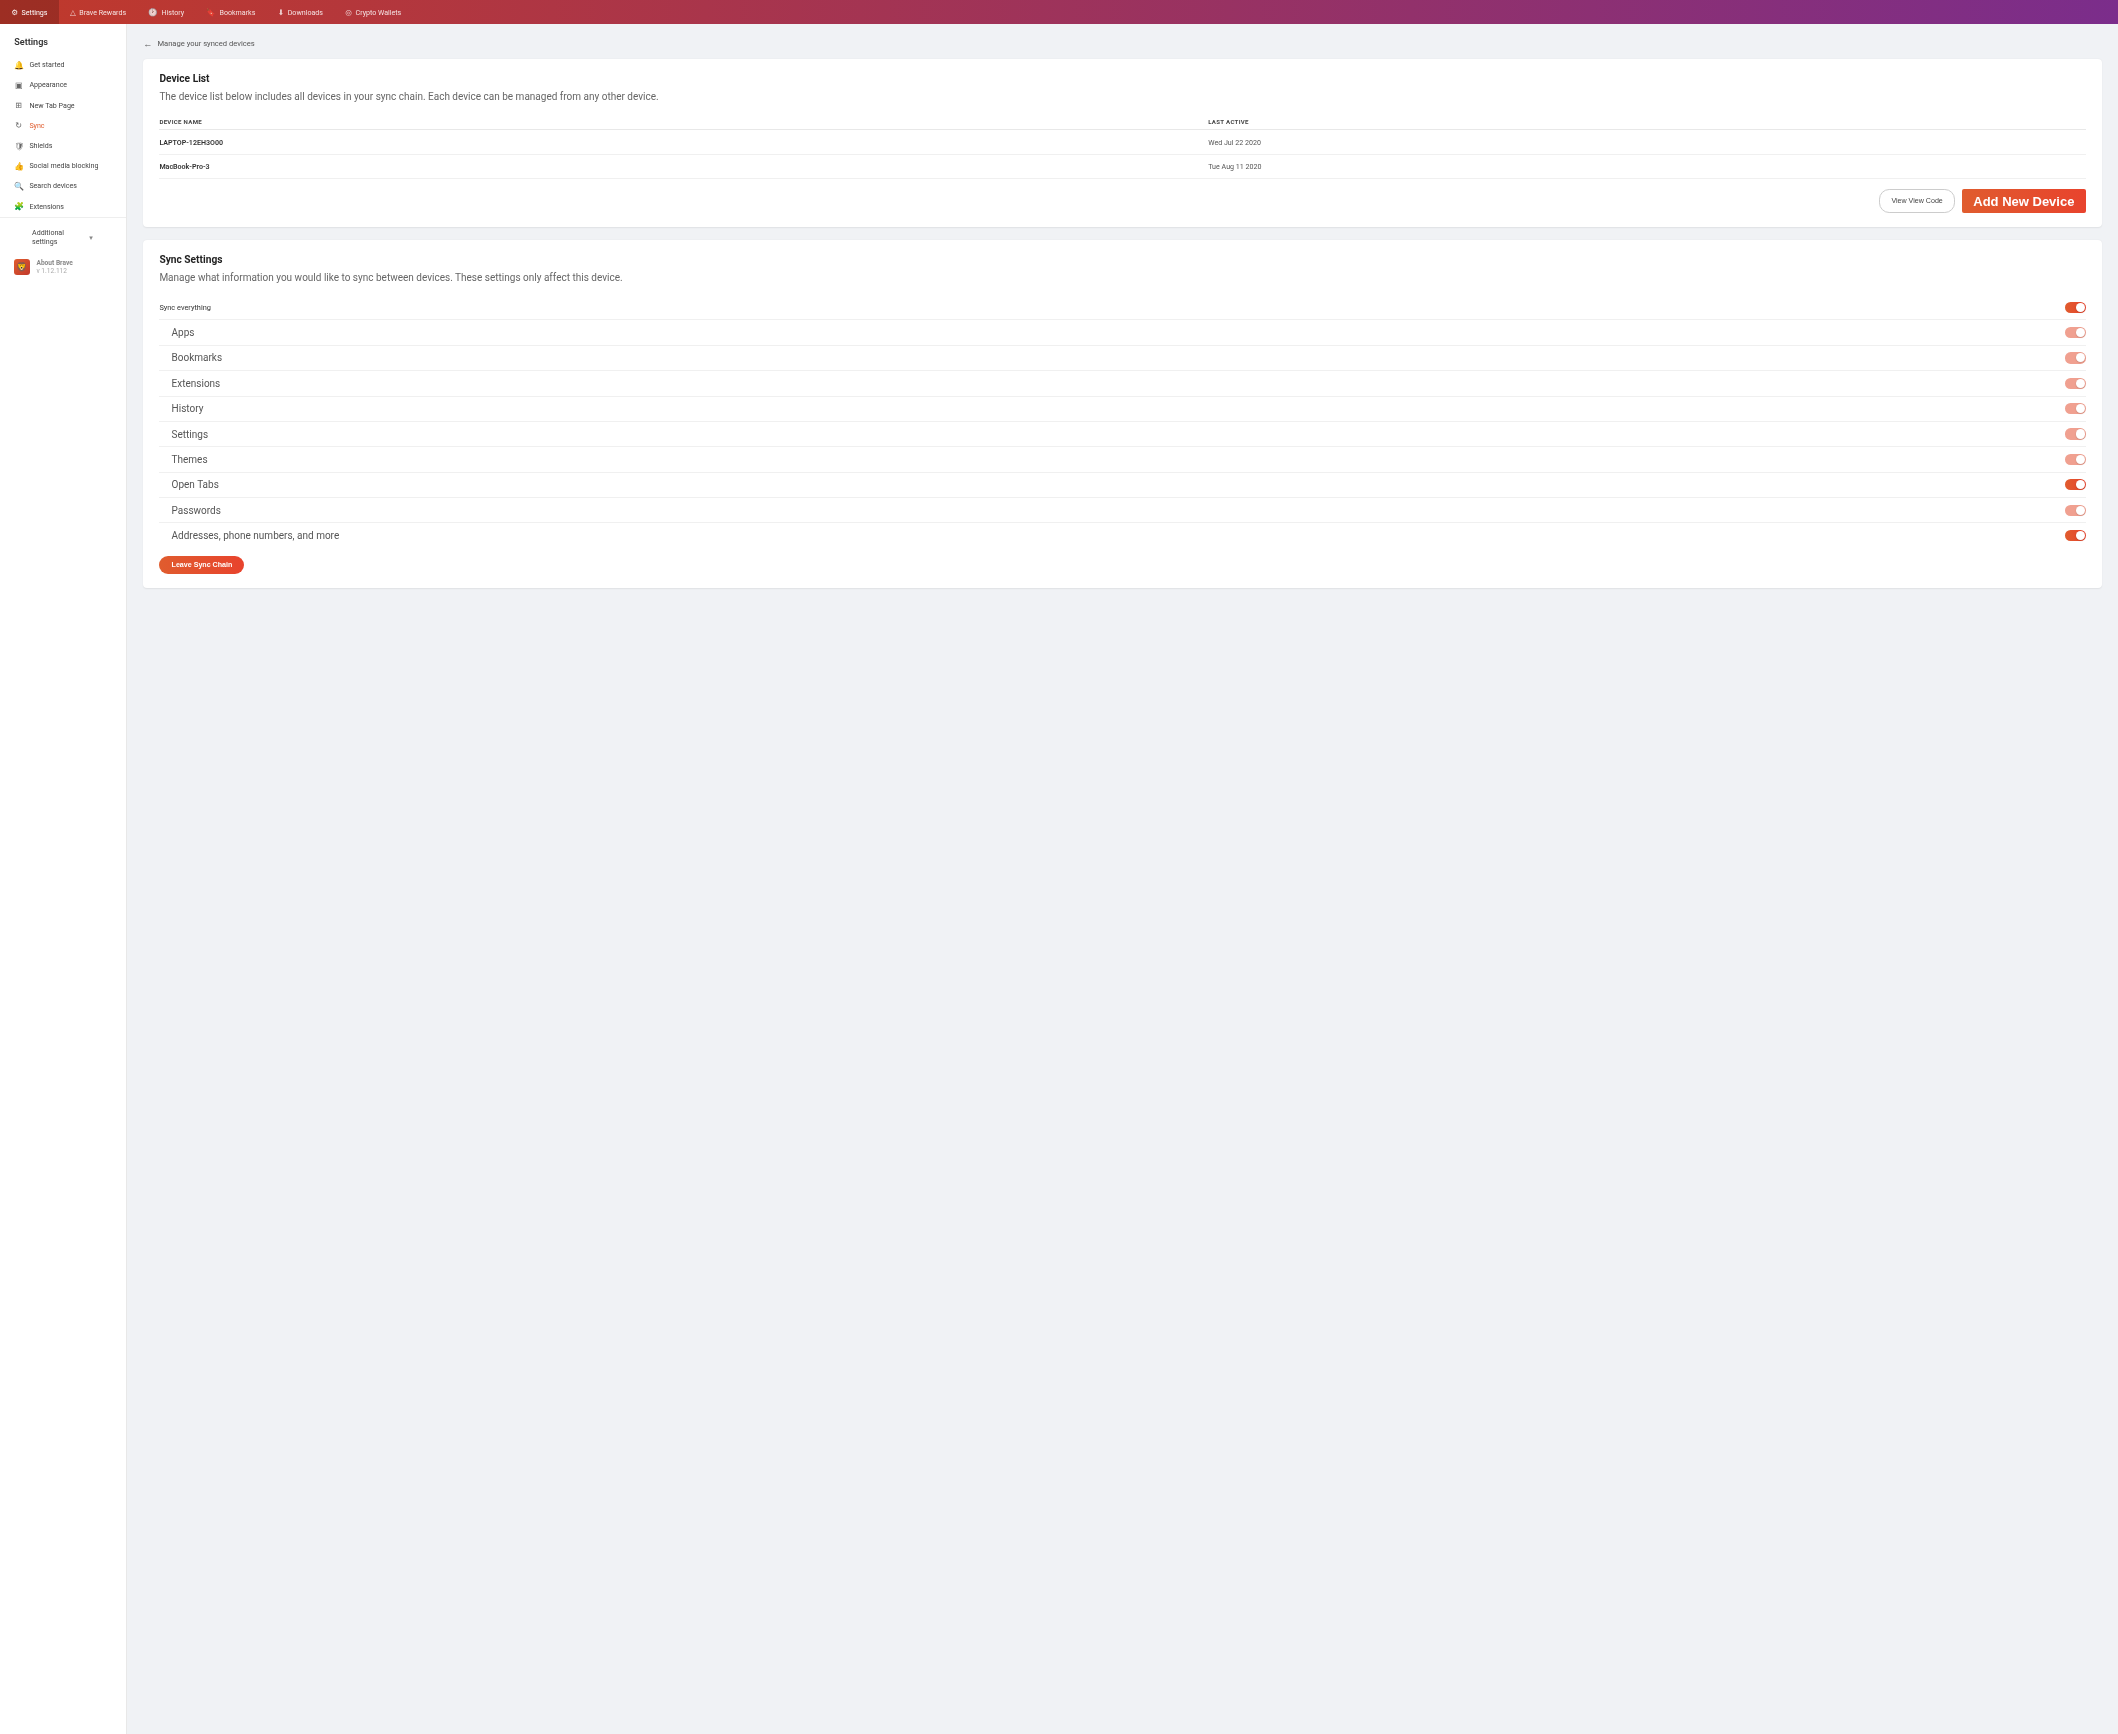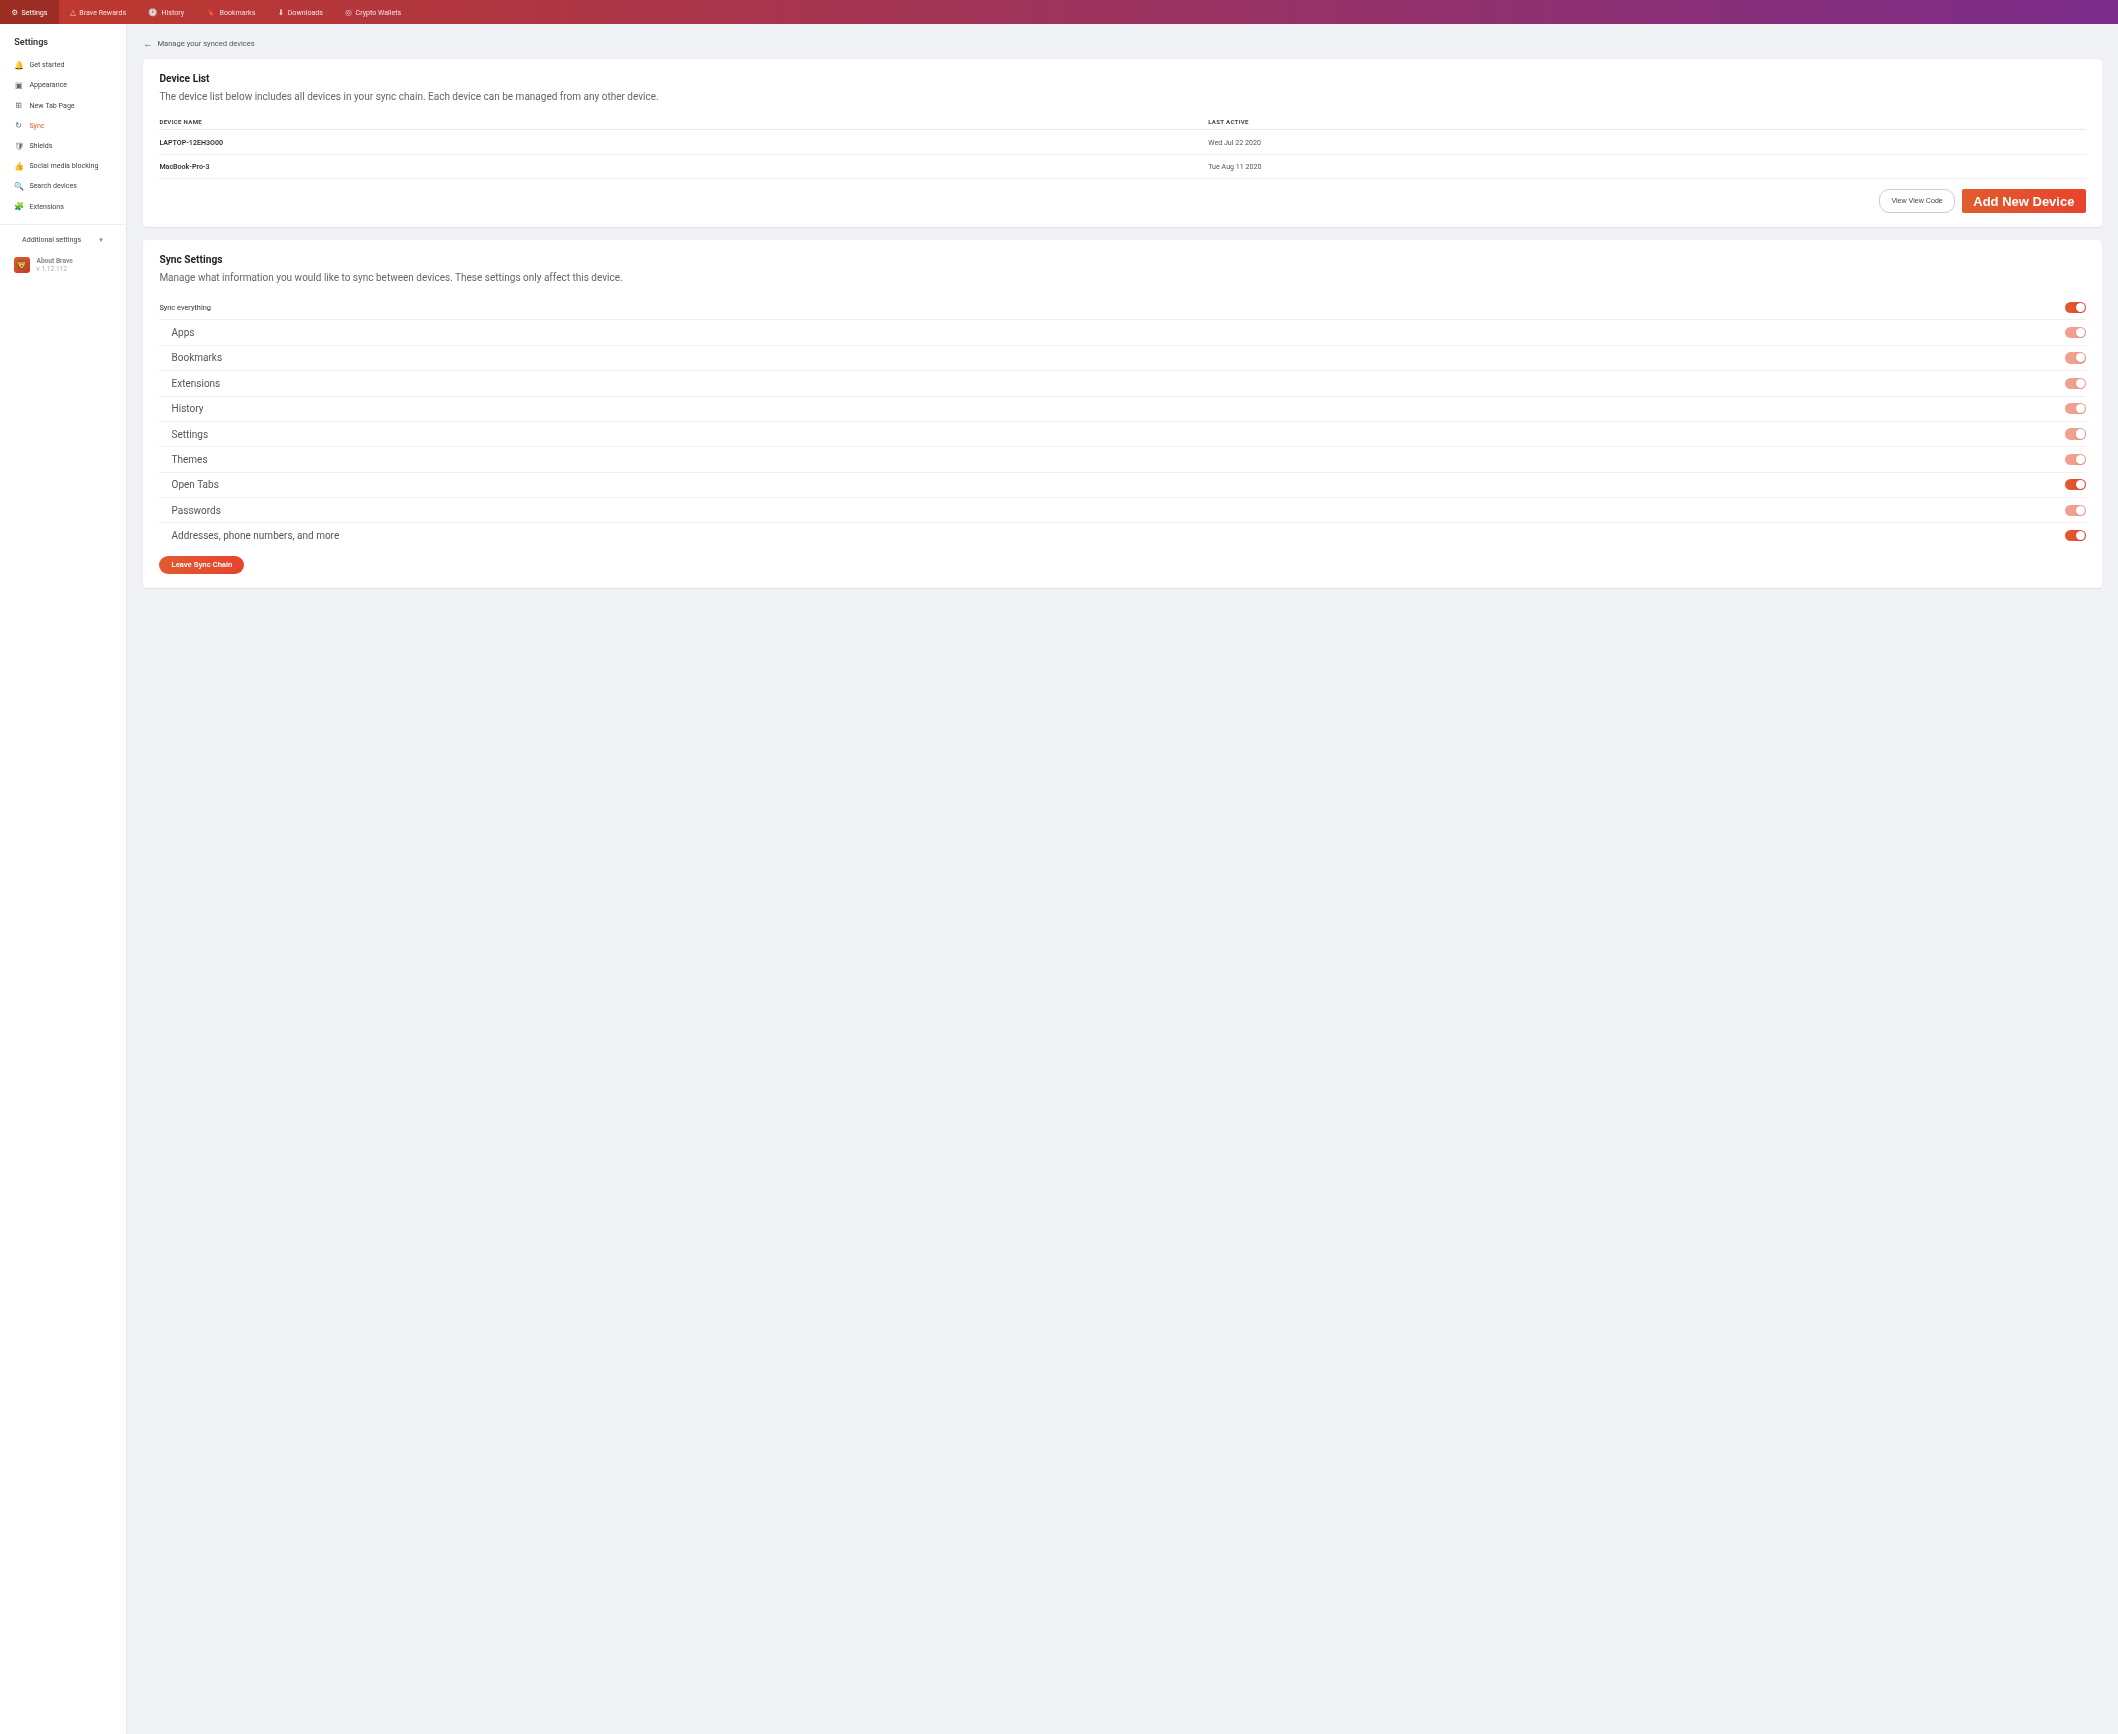--- a/index.html
+++ b/index.html
@@ -58,22 +58,22 @@
       gap: 6.1px;
       padding: 5.1px 14.2px;
       color: #444;
       font-size: 7.1px;
       cursor: pointer;
       border-radius: 0;
     }
     .sidebar-item.active { color: #e05c2e; }
     .sidebar-icon { font-size: 8.1px; color: #666; width: 9.1px; text-align: center; }
     .sidebar-section {
-      margin-top: 8px;
-      padding: 0 22px;
+      margin-top: 1px;
+      padding: 0 32px;
       border-top: 0.5px solid #eee;
       padding-top: 6.1px;
     }
     .additional-settings {
       display: flex;
       align-items: center;
       justify-content: space-between;
       font-size: 7.1px;
       color: #444;
       cursor: pointer;

